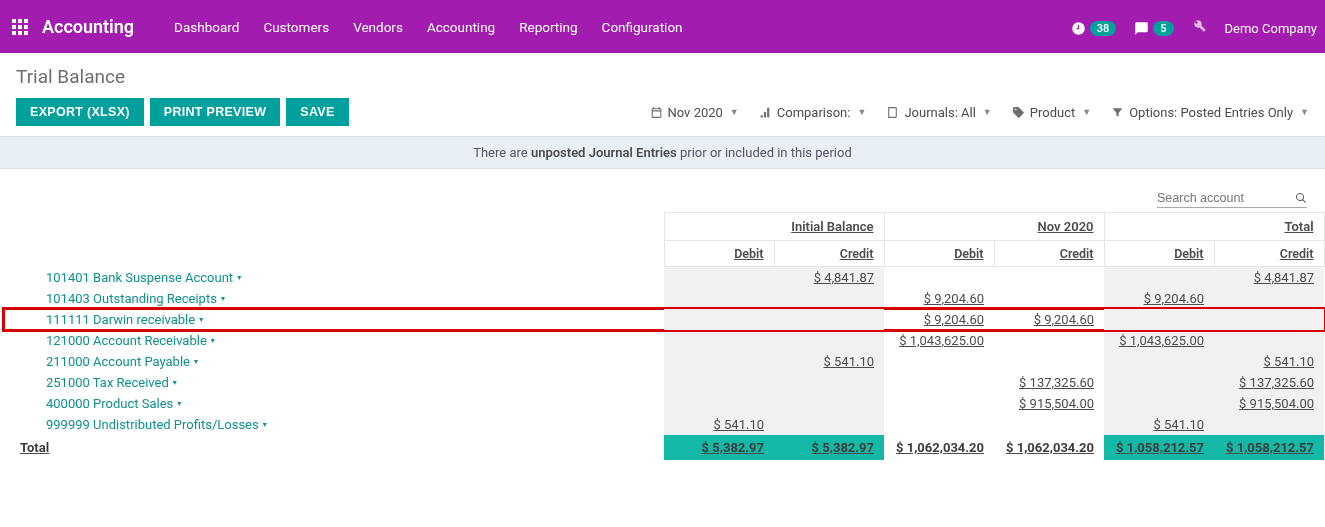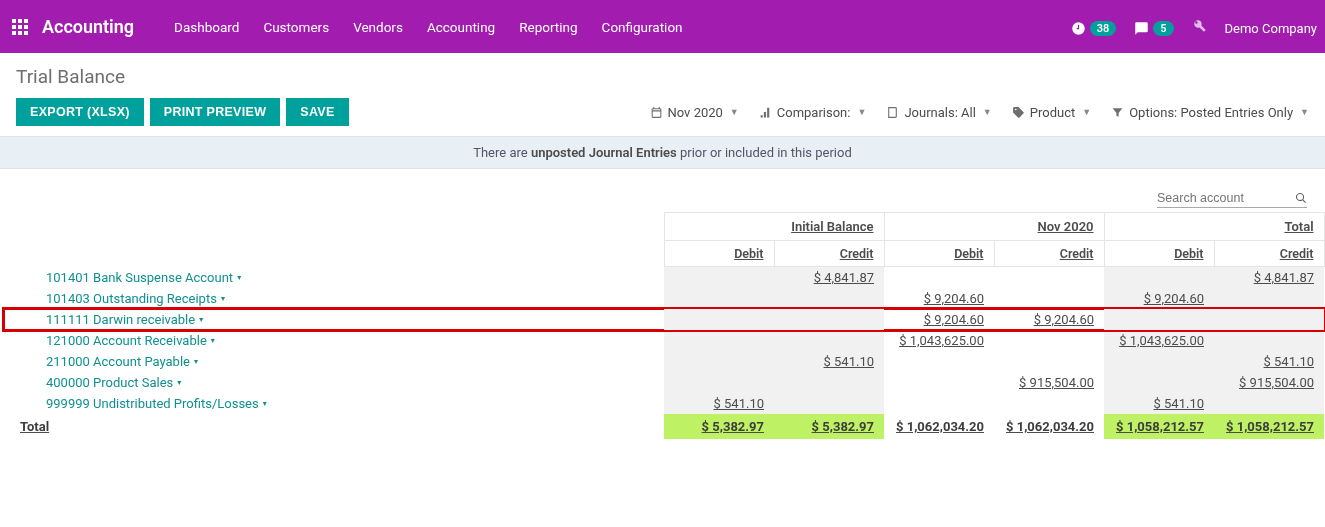--- a/index.html
+++ b/index.html
@@ -48,21 +48,21 @@
   thead .group-row th.first { border: none; background: transparent; }
   thead .sub-row th { text-align: right; font-weight: 600; color: #4c4c4c; border: 1px solid #e5e5e5; background: #fff; padding: 5px 10px; font-size: 12.5px; }
   thead .sub-row th.first { border: none; background: transparent; }
   tbody td.shade { background: #f1f1f1; }
   tbody td { text-align: right; color: #4c4c4c; padding: 3px 10px; }
   tbody td.name { text-align: left; padding-left: 42px; }
   tbody td.name a { color: #109090; text-decoration: none; cursor: pointer; display: inline-flex; align-items: center; gap: 4px; }
   tbody td.name .dd { font-size: 8px; color: #109090; }
   tfoot td { font-weight: 700; color: #3d3d3d; text-align: right; padding: 5px 10px; background: #fff; }
   tfoot td.label { text-align: left; padding-left: 16px; }
-  tfoot td.shade { background: #bef264; }
+  tfoot td.shade { background: #14b8a6; }
 
   tr.highlight td { position: relative; }
   tr.highlight { outline: 3px solid #d60000; outline-offset: -1px; }
 
   col.name-col { width: 660px; }
   col.num-col { width: 110px; }
 </style>
 </head>
 <body>
 
@@ -255,20 +255,32 @@
             </a></td>
           <td class="shade"></td>
           <td class="shade">$ 541.10</td>
           <td></td>
           <td></td>
           <td class="shade"></td>
           <td class="shade">$ 541.10</td>
         </tr>
         <tr>
           <td class="name"><a>
+              <span>251000 Tax Received</span>
+              <span class="dd">▾</span>
+            </a></td>
+          <td class="shade"></td>
+          <td class="shade"></td>
+          <td></td>
+          <td>$ 137,325.60</td>
+          <td class="shade"></td>
+          <td class="shade">$ 137,325.60</td>
+        </tr>
+        <tr>
+          <td class="name"><a>
               <span>400000 Product Sales</span>
               <span class="dd">▾</span>
             </a></td>
           <td class="shade"></td>
           <td class="shade"></td>
           <td></td>
           <td>$ 915,504.00</td>
           <td class="shade"></td>
           <td class="shade">$ 915,504.00</td>
         </tr>

